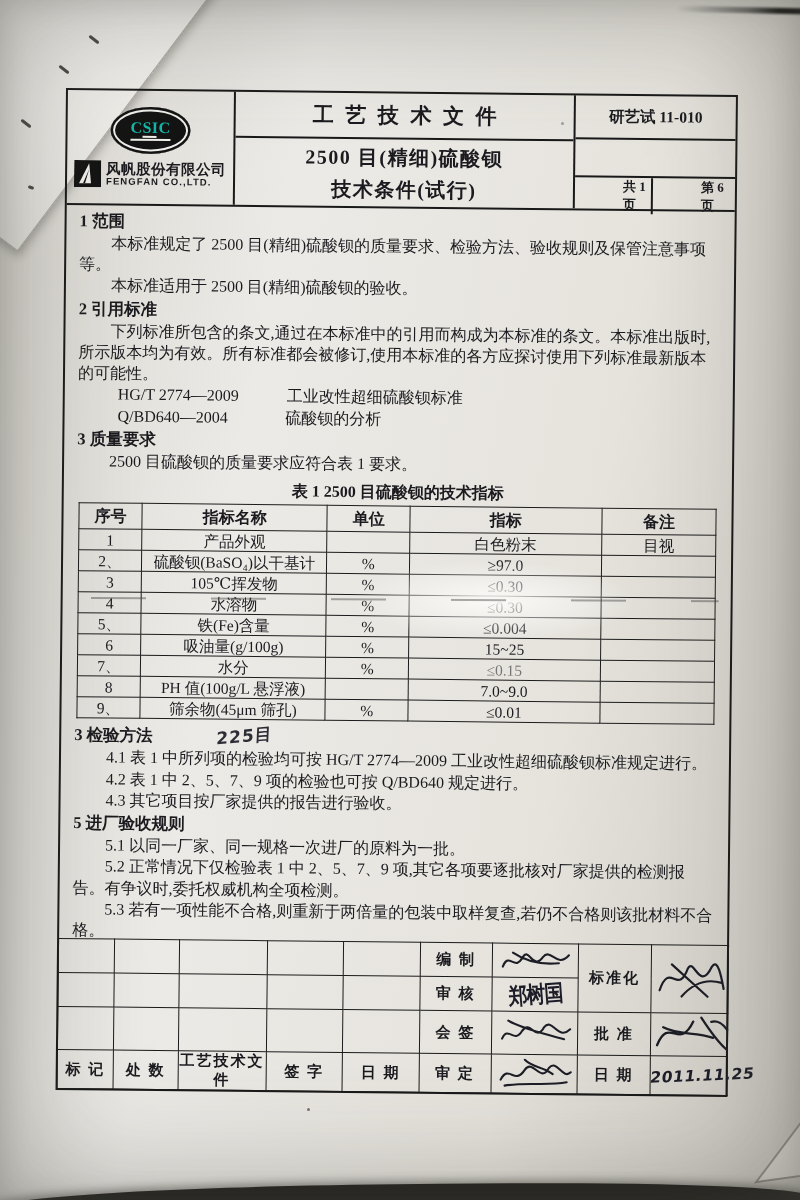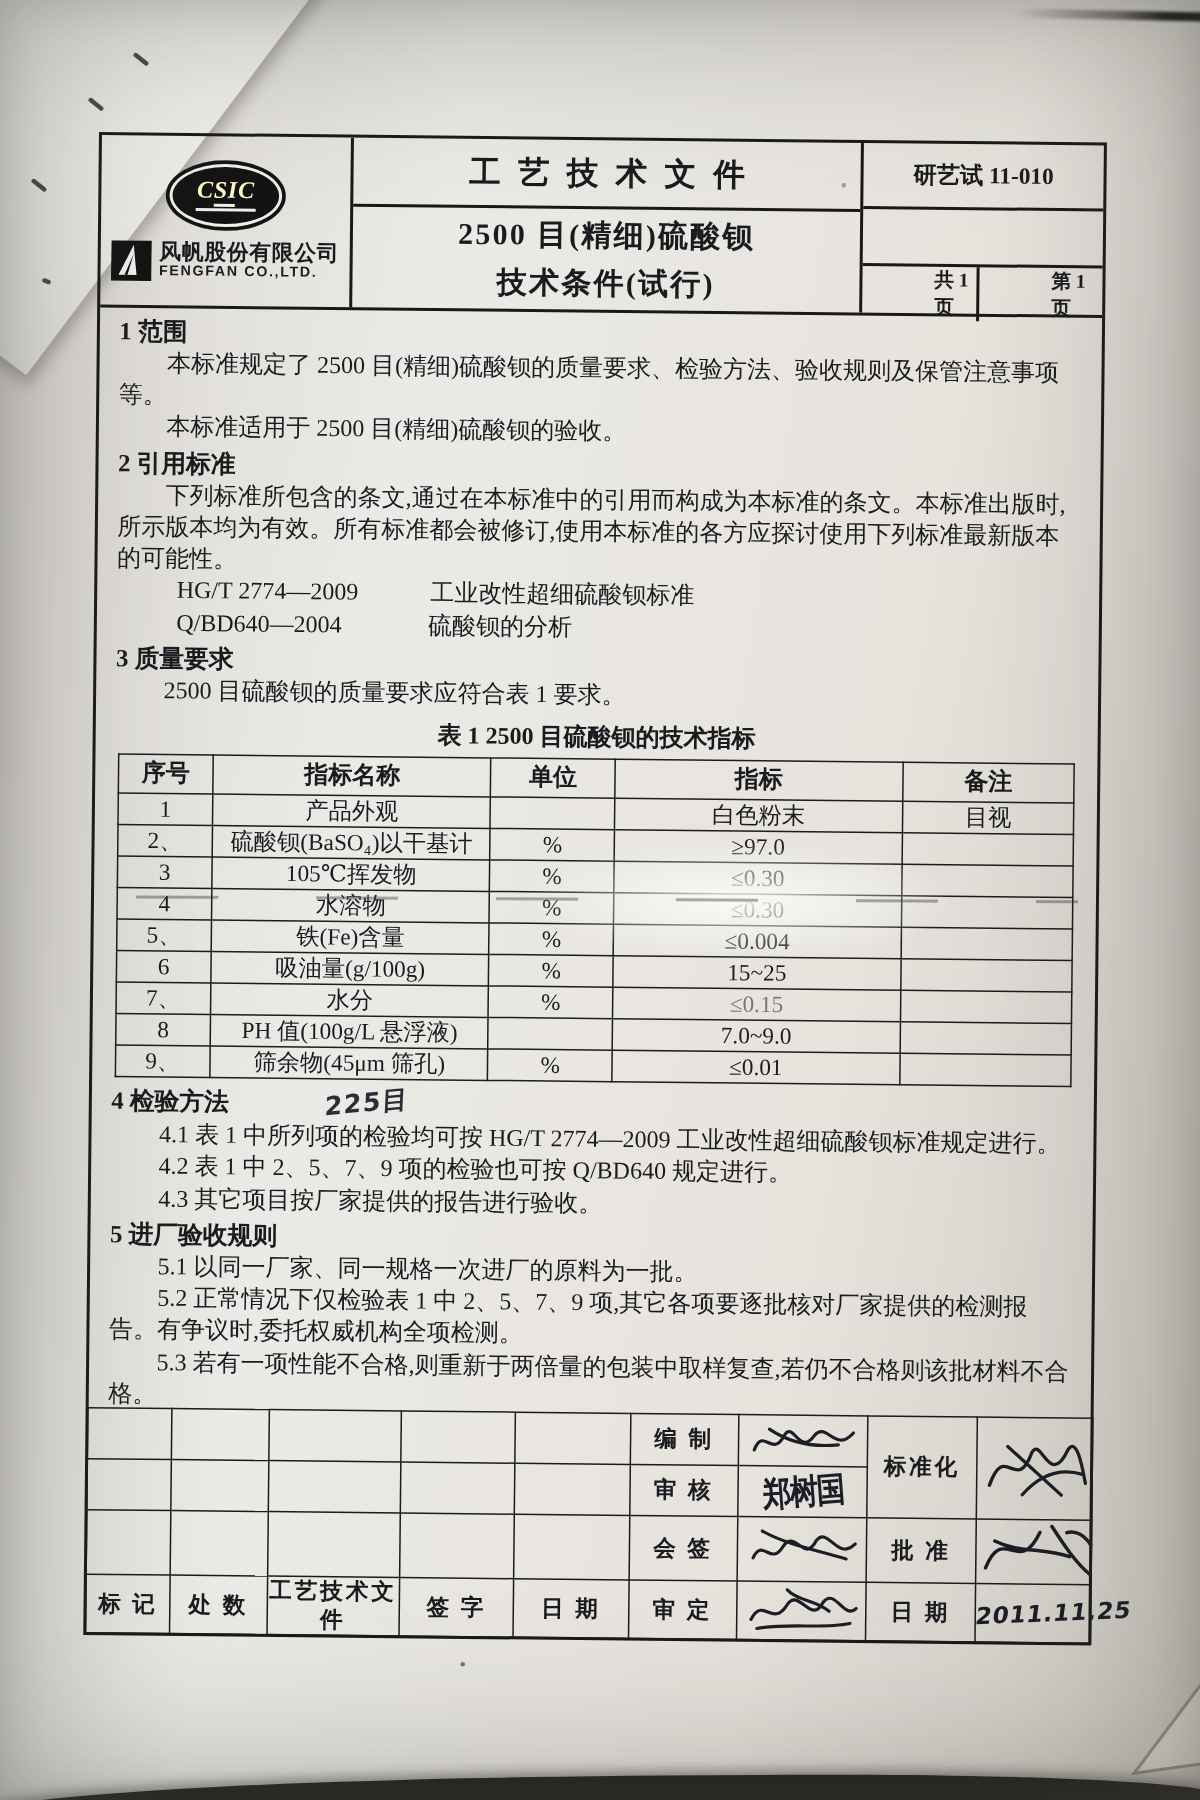--- a/index.html
+++ b/index.html
@@ -35,21 +35,21 @@
   .frame{position:absolute;left:66px;top:88px;width:672px;height:1002px;box-sizing:border-box;
     border:2.5px solid #191919;display:flex;flex-direction:column;
     transform:rotate(.6deg);transform-origin:0 0;}
   
   .hdr{display:grid;grid-template-columns:168px 1fr 160px;height:113px;flex:none;
     border-bottom:2.5px solid #191919;}
   .h-left{border-right:2.5px solid #191919;display:flex;flex-direction:column;align-items:center;justify-content:center;gap:7px;padding:4px;}
   .csic{width:80px;height:47px;border-radius:50%;background:#141414;position:relative;
     box-shadow:inset 0 0 0 2.5px #141414, inset 0 0 0 4.5px #efeeea;
     display:flex;flex-direction:column;align-items:center;justify-content:center;}
-  .csic .t{color:#fef9c3;font-style:italic;font-weight:700;font-size:16px;letter-spacing:.5px;line-height:1;}
+  .csic .t{color:#14b8a6;font-weight:700;font-size:16px;letter-spacing:.5px;line-height:1;}
   .csic .ship{width:40px;height:2px;background:#efeeea;margin-top:3px;position:relative;}
   .csic .ship::before{content:"";position:absolute;left:12px;top:-3px;width:14px;height:2px;background:#efeeea;}
   .ffrow{display:flex;align-items:center;gap:5px;}
   .fftxt{display:flex;flex-direction:column;line-height:1.05;}
   .ffcn{font-weight:800;font-size:14.5px;letter-spacing:.5px;}
   .ffen{font-family:"Liberation Sans",sans-serif;font-weight:800;font-size:9.5px;letter-spacing:1.1px;}
   .h-mid{border-right:2.5px solid #191919;display:flex;flex-direction:column;}
   .doctype{height:44px;flex:none;display:flex;align-items:center;justify-content:center;
     font-size:21px;font-weight:700;letter-spacing:.55em;padding-left:.55em;border-bottom:2px solid #191919;}
   .titles{flex:1;display:flex;flex-direction:column;align-items:center;justify-content:center;
@@ -131,21 +131,21 @@
         <span>2500 目(精细)硫酸钡</span>
         <span>技术条件(试行)</span>
       </div>
     </div>
 
     <div class="h-right">
       <div class="docno">研艺试 11-010</div>
       <div class="h-sp"></div>
       <div class="pages">
         <div>共 1 页</div>
-        <div>第 1 页</div>
+        <div>第 6 页</div>
       </div>
     </div>
   </div>
 
   <div class="bodyc">
     <div class="blob"></div>
 
     <p class="sec">1 范围</p>
     <p class="par">本标准规定了 2500 目(精细)硫酸钡的质量要求、检验方法、验收规则及保管注意事项等。</p>
     <p class="par">本标准适用于 2500 目(精细)硫酸钡的验收。</p>
@@ -235,21 +235,21 @@
             <td>9、</td>
             <td>筛余物(45μm 筛孔)</td>
             <td>%</td>
             <td>≤0.01</td>
             <td></td>
           </tr>
     </tbody>
       </table>
     <div class="penline"></div>
 
-    <p class="sec"><span>4 检验方法</span><span class="hand note">225目</span></p>
+    <p class="sec"><span>3 检验方法</span><span class="hand note">225目</span></p>
     <p class="par">4.1 表 1 中所列项的检验均可按 HG/T 2774—2009 工业改性超细硫酸钡标准规定进行。</p>
     <p class="par">4.2 表 1 中 2、5、7、9 项的检验也可按 Q/BD640 规定进行。</p>
     <p class="par">4.3 其它项目按厂家提供的报告进行验收。</p>
 
     <p class="sec">5 进厂验收规则</p>
     <p class="par">5.1 以同一厂家、同一规格一次进厂的原料为一批。</p>
     <p class="par">5.2 正常情况下仅检验表 1 中 2、5、7、9 项,其它各项要逐批核对厂家提供的检测报告。有争议时,委托权威机构全项检测。</p>
     <p class="par">5.3 若有一项性能不合格,则重新于两倍量的包装中取样复查,若仍不合格则该批材料不合格。</p>
     <p class="par">5.4 每批按 5%的袋数取样,每批不少于 4 袋,在每袋的中心位置取样。</p>
 

